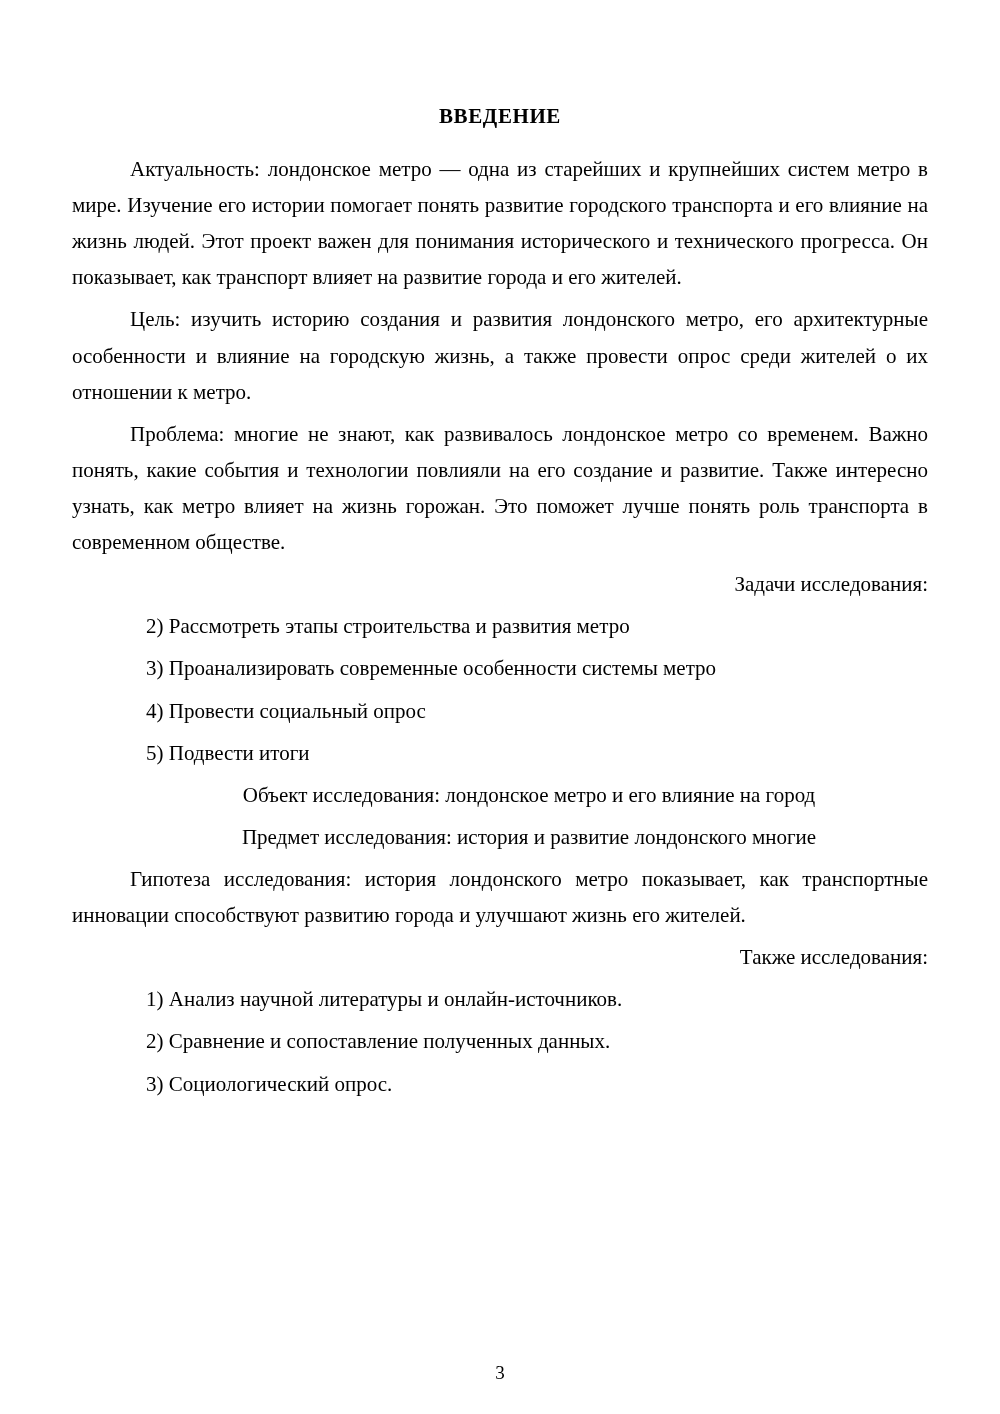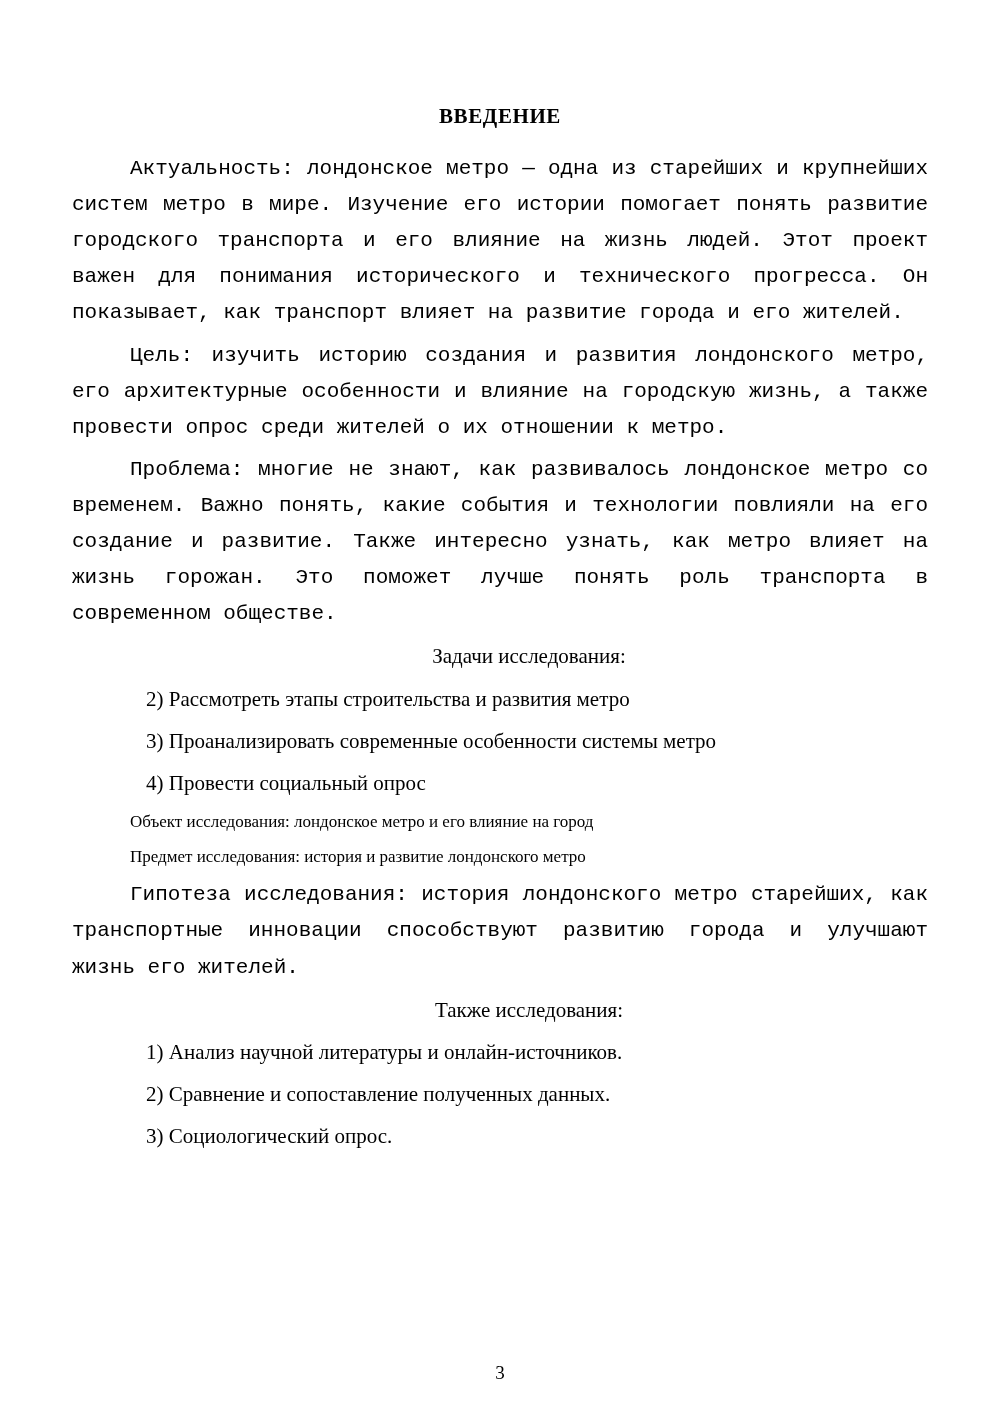--- a/index.html
+++ b/index.html
@@ -30,40 +30,39 @@
     letter-spacing: 0.6px;
     margin: 0 0 22px 0;
   }
   .para {
     text-align: justify;
     text-justify: inter-word;
     font-size: 21px;
     line-height: 1.72;
     margin: 0 0 6px 0;
     text-indent: 58px;
-    font-family: Liberation Mono, monospace;
   }
   .lead {
     text-indent: 58px;
-    text-align: center;
+    text-align: right;
     font-size: 21px;
     line-height: 1.72;
     margin: 0 0 6px 0;
   }
   .list-item {
     text-align: left;
     font-size: 21px;
     line-height: 1.72;
     margin: 0 0 6px 0;
     padding-left: 98px;
     text-indent: -24px;
   }
   .sub-para {
-    text-align: left;
-    font-size: 17px;
+    text-align: center;
+    font-size: 21px;
     line-height: 1.72;
     margin: 0 0 6px 0;
     padding-left: 58px;
   }
   .page-number {
     position: absolute;
     bottom: 46px;
     left: 0;
     width: 1000px;
     text-align: center;
@@ -81,26 +80,27 @@
 
   <p class="para">Цель: изучить историю создания и развития лондонского метро, его архитектурные особенности и влияние на городскую жизнь, а также провести опрос среди жителей о их отношении к метро.</p>
 
   <p class="para">Проблема: многие не знают, как развивалось лондонское метро со временем. Важно понять, какие события и технологии повлияли на его создание и развитие. Также интересно узнать, как метро влияет на жизнь горожан. Это поможет лучше понять роль транспорта в современном обществе.</p>
 
   <p class="lead">Задачи исследования:</p>
 
   <p class="list-item">2) Рассмотреть этапы строительства и развития метро</p>
   <p class="list-item">3) Проанализировать современные особенности системы метро</p>
   <p class="list-item">4) Провести социальный опрос</p>
+  <p class="list-item">5) Подвести итоги</p>
 
   <p class="sub-para">Объект исследования: лондонское метро и его влияние на город</p>
 
-  <p class="sub-para">Предмет исследования: история и развитие лондонского метро</p>
+  <p class="sub-para">Предмет исследования: история и развитие лондонского многие</p>
 
-  <p class="para">Гипотеза исследования: история лондонского метро старейших, как транспортные инновации способствуют развитию города и улучшают жизнь его жителей.</p>
+  <p class="para">Гипотеза исследования: история лондонского метро показывает, как транспортные инновации способствуют развитию города и улучшают жизнь его жителей.</p>
 
   <p class="lead">Также исследования:</p>
 
   <p class="list-item">1) Анализ научной литературы и онлайн-источников.</p>
   <p class="list-item">2) Сравнение и сопоставление полученных данных.</p>
   <p class="list-item">3) Социологический опрос.</p>
 
   <div class="page-number">3</div>
 
 </div>

